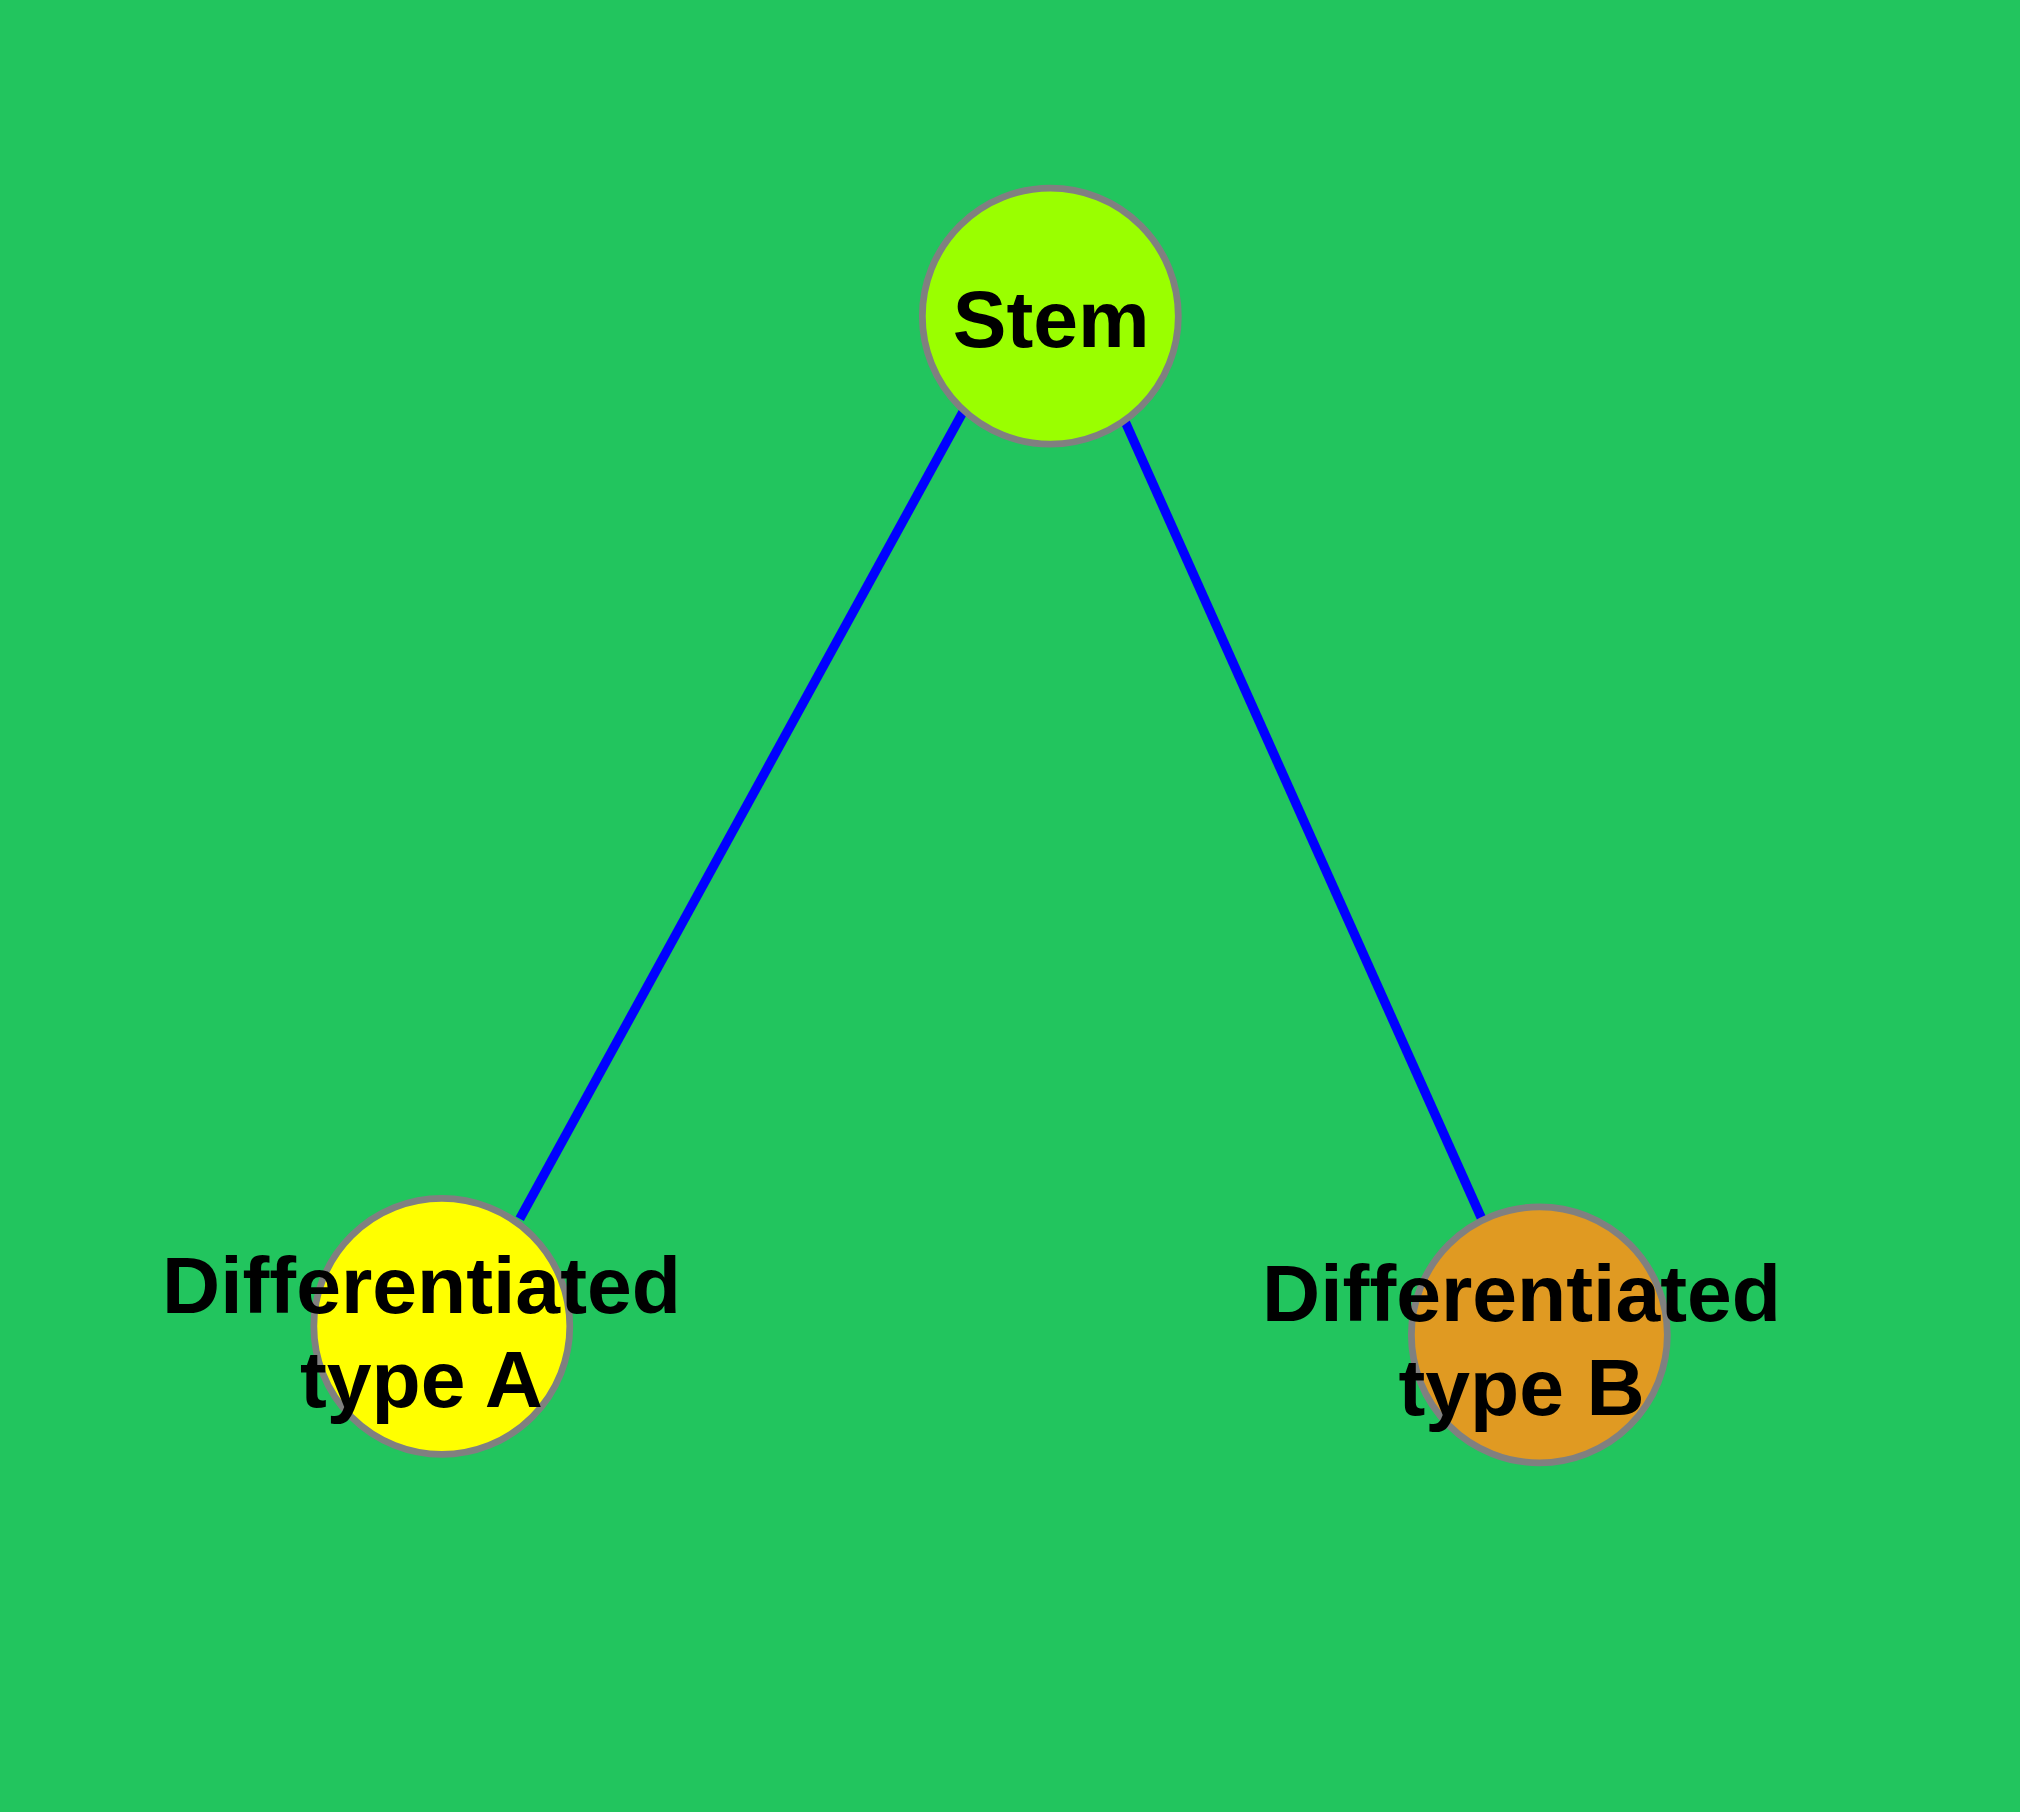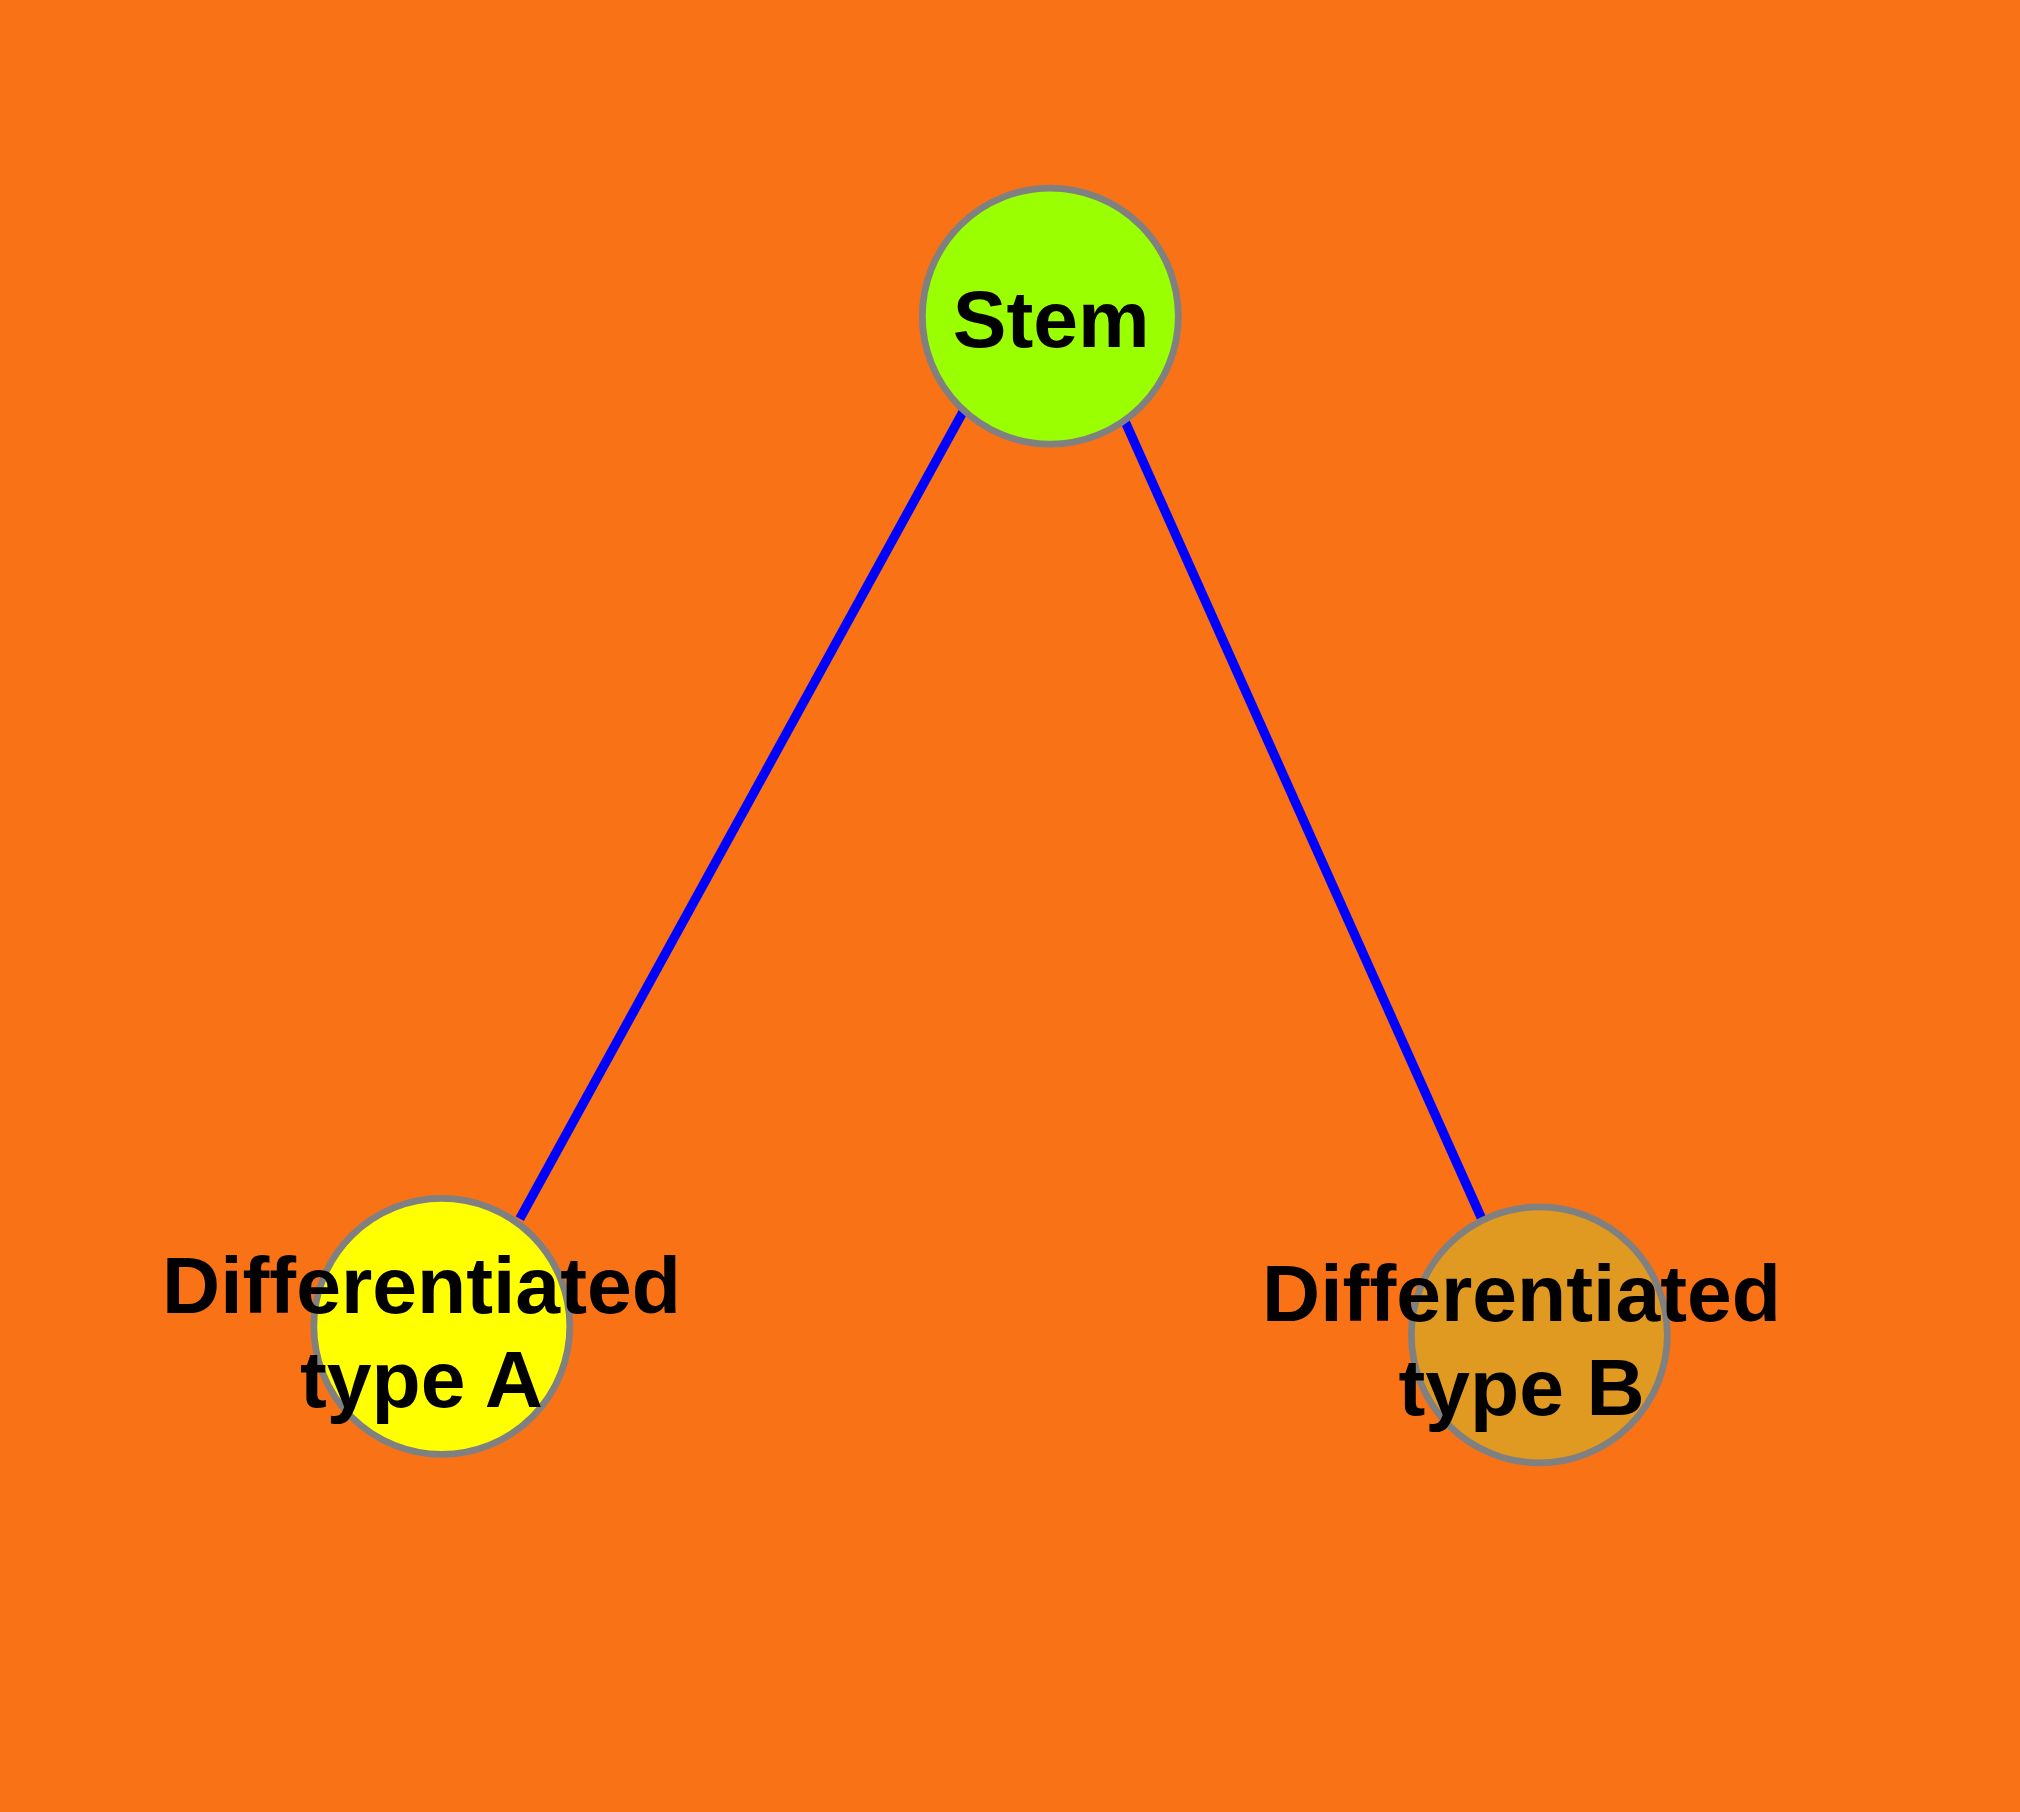--- a/index.html
+++ b/index.html
@@ -4,21 +4,21 @@
 <style>
   html, body {
     margin: 0;
     padding: 0;
     background: #ccccfb;
   }
   #canvas {
     position: relative;
     width: 2021px;
     height: 1812px;
-    background: #f97316;
+    background: #22c55e;
     overflow: hidden;
     font-family: "Liberation Sans", sans-serif;
   }
   #graph-svg {
     position: absolute;
     left: 0;
     top: 0;
     width: 2021px;
     height: 1812px;
   }

